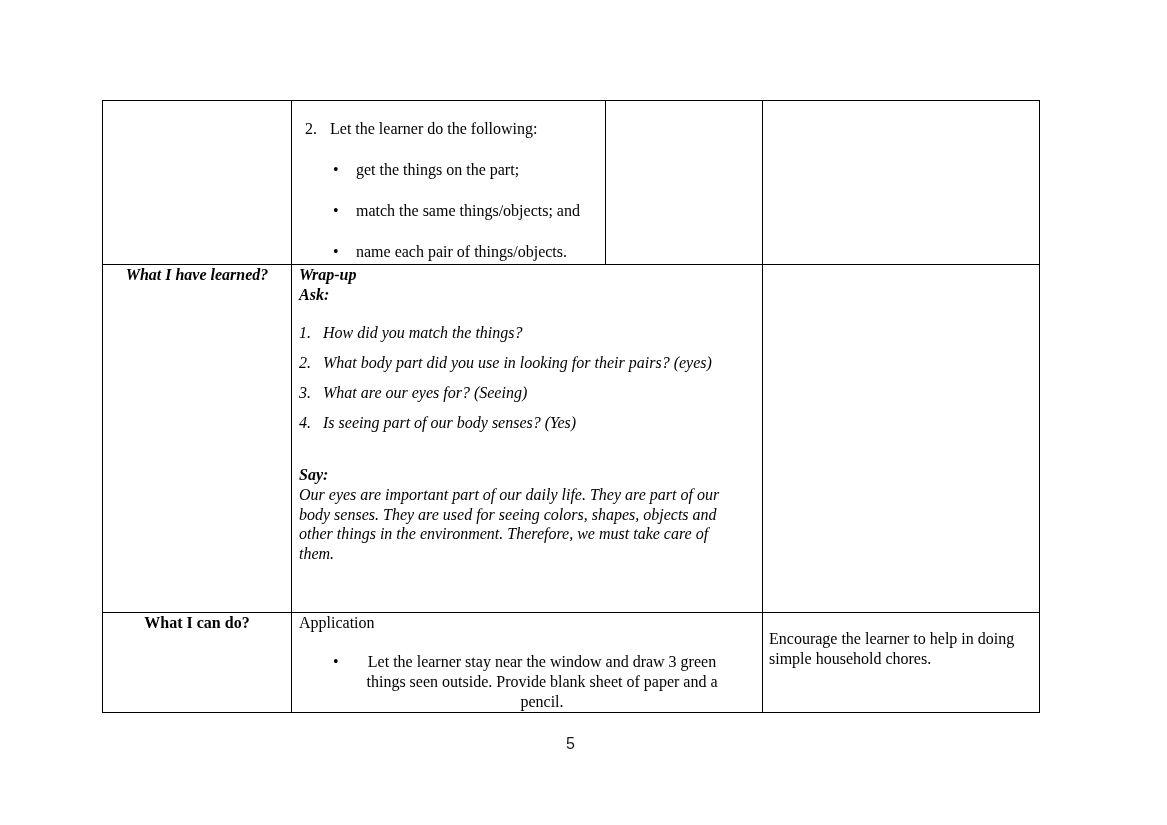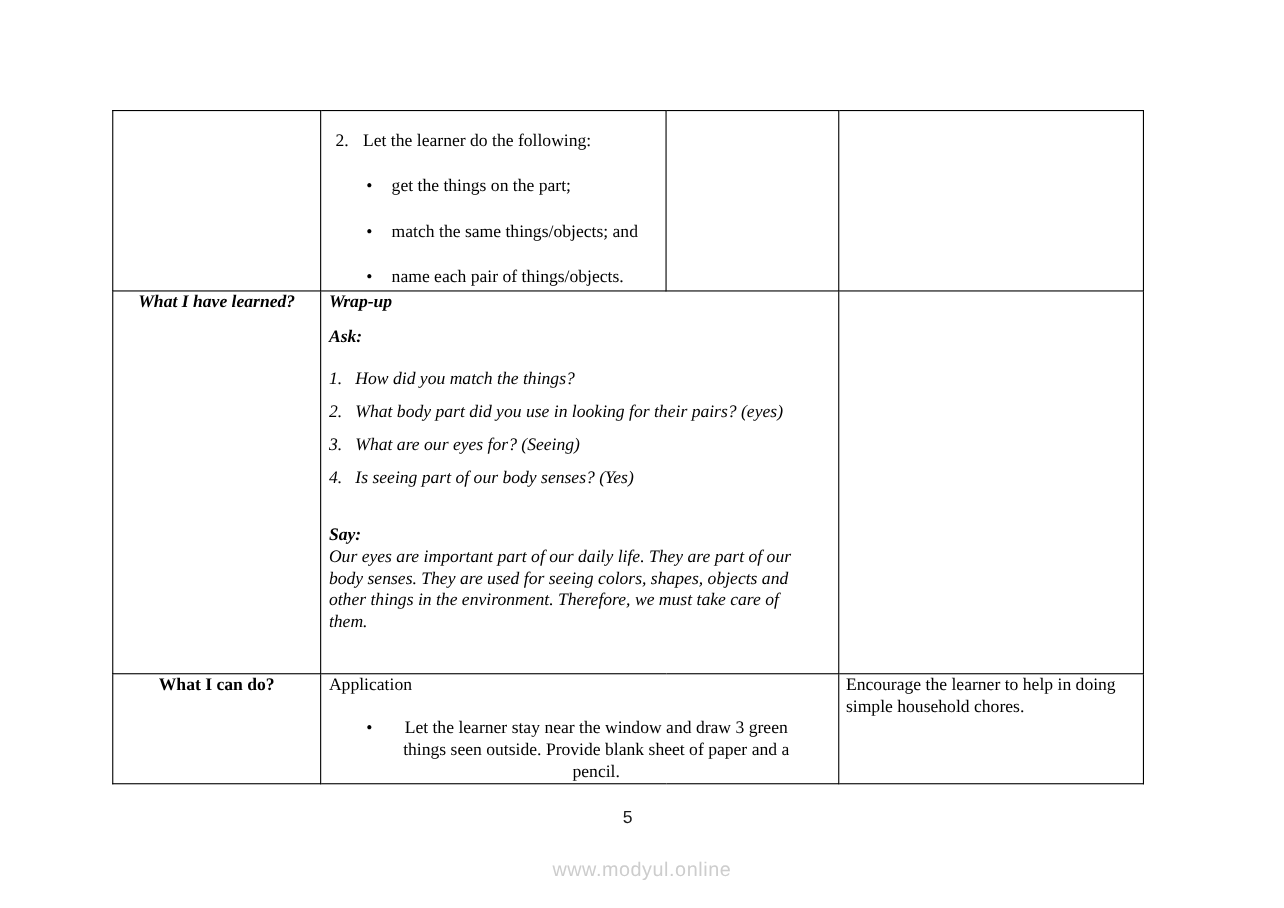--- a/index.html
+++ b/index.html
@@ -40,34 +40,34 @@
   .numbered-item { display: flex; margin-top: 18px; padding-left: 6px; }
   .numbered-item .num { width: 25px; flex: 0 0 25px; }
   .r1-bullets { margin-left: 34px; }
   .bullet-item { display: flex; margin-top: 21px; }
   .bullet-item .bullet-glyph { width: 23px; flex: 0 0 23px; }
 
   
   tr.row-2 { height: 348px; font-style: italic; }
   .wrapup-cell { padding-top: 20px; }
   .bold-label { font-weight: bold; }
-  .mt12 { margin-top: 12px; }
+  .mt12 { }
   .mt18 { margin-top: 32px; }
   .q-item { display: flex; margin-top: 10px; }
   .q-item.first { margin-top: 18px; }
   .q-item .num { width: 24px; flex: 0 0 24px; }
   .say-paragraph { margin-top: 0; max-width: 448px; line-height: 19.5px; }
 
   
   tr.row-3 { height: 98px; }
   .app-cell { padding-top: 2px; }
   .r3-bullets { margin-left: 34px; }
   .r3-bullets .bullet-item { margin-top: 19px; }
   .r3-bullets .bullet-text { max-width: 372px; text-align: center; }
-  .remarks-cell { padding-top: 0; padding-left: 6px; padding-right: 6px; }
+  .remarks-cell { padding-top: 16px; padding-left: 6px; padding-right: 6px; }
 
   .page-number {
     position: absolute;
     left: 102px;
     width: 937px;
     top: 735px;
     text-align: center;
     font-family: "Liberation Sans", sans-serif;
     font-size: 16px;
     color: #1a1a1a;
@@ -163,15 +163,14 @@
             <span class="bullet-text">Let the learner stay near the window and draw 3 green things seen outside. Provide blank sheet of paper and a pencil.</span>
           </div>
         </div>
       </td>
       <td class="remarks-cell">Encourage the learner to help in doing simple household chores.</td>
     </tr>
   </tbody>
     </table>
 
   <div class="page-number">5</div>
-  <div class="watermark">www.modyul.online</div>
 
 </div>
 
 </body></html>

